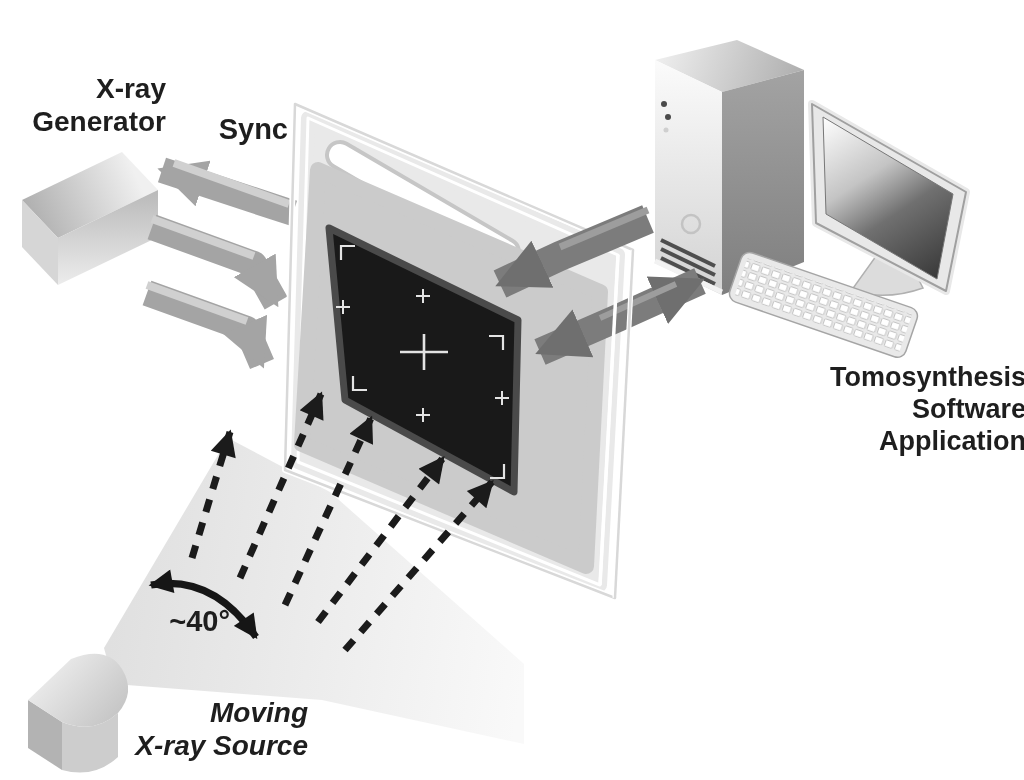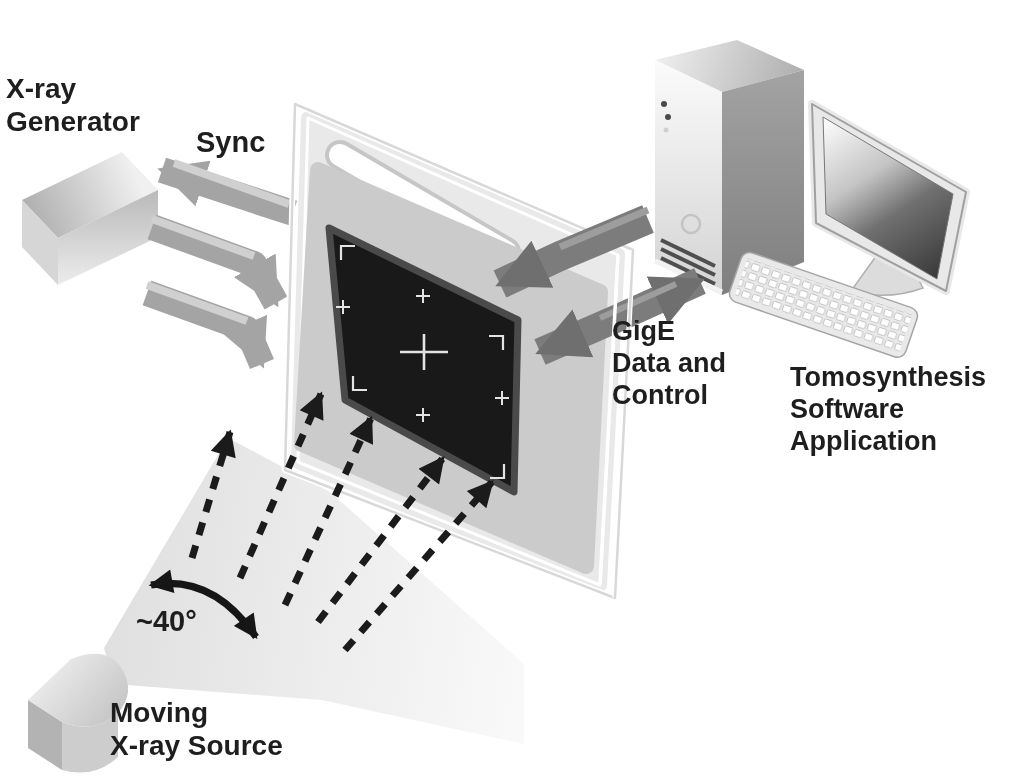--- a/index.html
+++ b/index.html
@@ -2,30 +2,30 @@
 <html><head>
 <meta charset="utf-8">
 <style>
   html,body{margin:0;padding:0;background:#fff;}
   .stage{
     position:relative;width:1024px;height:780px;background:#ffffff;
     overflow:hidden;font-family:"Liberation Sans",sans-serif;
   }
   .stage svg{position:absolute;left:0;top:0;}
   .lbl{
-    position:absolute;font-weight:bold;color:#1e1e1e;text-align:left;
+    position:absolute;font-weight:bold;color:#1e1e1e;text-align:right;
     white-space:pre-line;line-height:1.18;
   }
   .lbl-generator{left:6px;top:72px;width:160px;font-size:28px;}
-  .lbl-sync{left:196px;top:112px;width:92px;font-size:29px;margin-top:13px;}
+  .lbl-sync{left:196px;top:112px;width:92px;font-size:29px;}
   .lbl-power{left:538px;top:164px;width:102px;font-size:27px;}
   .lbl-gige{left:612px;top:316px;width:182px;font-size:27px;}
   .lbl-tomo{left:790px;top:362px;width:236px;font-size:27px;}
   .lbl-angle{left:136px;top:604px;width:94px;font-size:29px;}
-  .lbl-source{left:110px;top:696px;width:198px;font-size:28px;}
+  .lbl-source{left:110px;top:696px;width:198px;font-size:28px;font-style:italic;}
 </style>
 </head>
 <body>
 
 <div class="stage">
 
 <svg width="1024" height="780" viewBox="0 0 1024 780">
   <defs>
     <linearGradient id="gradBeam" gradientUnits="userSpaceOnUse" x1="110" y1="640" x2="520" y2="700">
       <stop offset="0" stop-color="#e0e0e0"></stop>
@@ -177,23 +177,20 @@
 
   <g transform="rotate(19 744 250)">
     <rect x="744" y="250" width="186" height="52" rx="9" fill="#e9e9e9" stroke="#a5a5a5" stroke-width="1.5"></rect>
     <rect x="750" y="256" width="174" height="40" fill="url(#keys)"></rect>
   </g>
 </svg>
 
 <div class="lbl lbl-generator">X-ray
 Generator</div>
 <div class="lbl lbl-sync">Sync</div>
-<div class="lbl lbl-gige">GigE
-Data and
-Control</div>
 <div class="lbl lbl-tomo">Tomosynthesis
 Software
 Application</div>
 <div class="lbl lbl-angle">~40°</div>
 <div class="lbl lbl-source">Moving
 X-ray Source</div>
 
 </div>
 
 </body></html>

